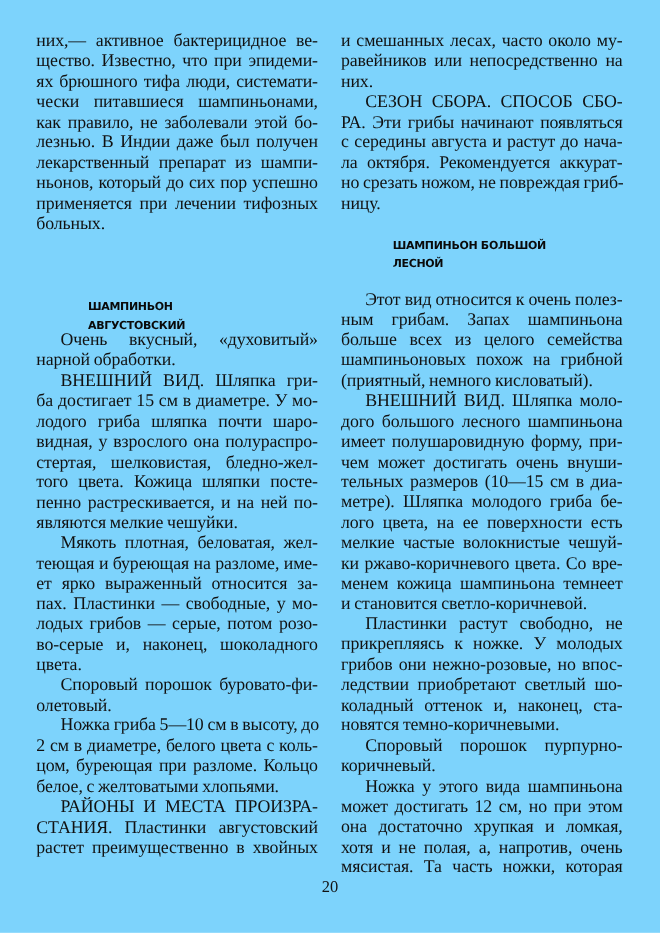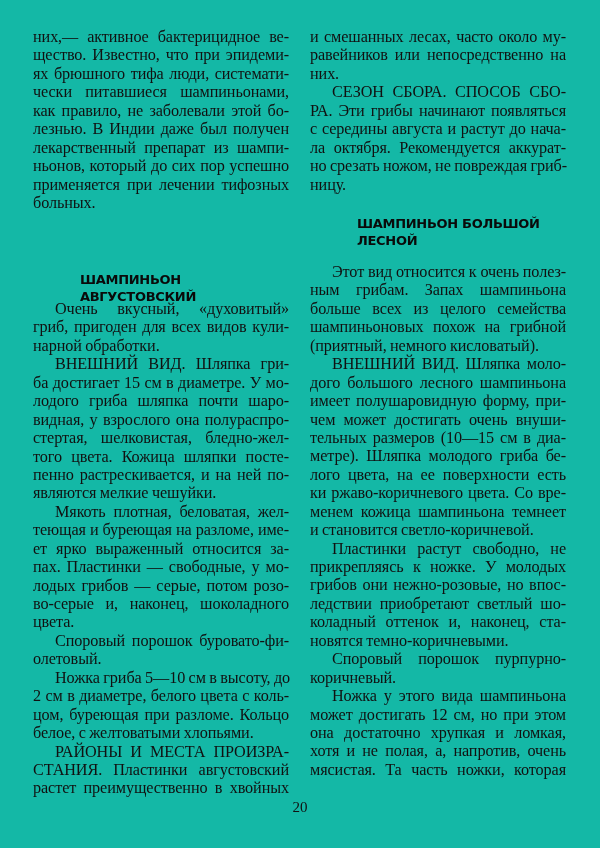--- a/index.html
+++ b/index.html
@@ -12,21 +12,21 @@
     height: 848px;
     position: relative;
     overflow: hidden;
     color: #111111;
     font-family: "Liberation Serif", "DejaVu Serif", serif;
   }
   .page {
     position: absolute;
     left: 0; top: 0;
     width: 600px; height: 848px;
-    background: #14b8a6;
+    background: #7dd3fc;
   }
   .column {
     position: absolute;
     width: 256px;
   }
   .col-left { left: 33px; }
   .col-right { left: 310px; }
   .block {
     position: absolute;
     left: 0;
@@ -46,21 +46,21 @@
   .line.last {
     text-align-last: left;
   }
   .line.indent {
     padding-left: 22px;
   }
   .heading {
     position: absolute;
     font-family: "DejaVu Sans", "Liberation Sans", sans-serif;
     font-weight: bold;
-    font-size: 13px;
+    font-size: 10px;
     line-height: 17px;
     letter-spacing: -0.3px;
     color: #0a0a0a;
   }
   .heading span { display: block; }
   .page-number {
     position: absolute;
     left: 290px;
     top: 799px;
     width: 20px;
@@ -91,21 +91,20 @@
     </div>
 
     <div class="heading" style="left:47px; top:251px;margin-top:20px;">
       <span>ШАМПИНЬОН</span>
       <span>АВГУСТОВСКИЙ</span>
     </div>
 
     <div class="block" style="top:300px;">
 
       <span class="line indent">Очень вкусный, «духовитый»</span>
-      <span class="line">гриб, пригоден для всех видов кули-</span>
       <span class="line last">нарной обработки.</span>
 
       <span class="line indent">ВНЕШНИЙ ВИД. Шляпка гри-</span>
       <span class="line">ба достигает 15 см в диаметре. У мо-</span>
       <span class="line">лодого гриба шляпка почти шаро-</span>
       <span class="line">видная, у взрослого она полураспро-</span>
       <span class="line">стертая, шелковистая, бледно-жел-</span>
       <span class="line">того цвета. Кожица шляпки посте-</span>
       <span class="line">пенно растрескивается, и на ней по-</span>
       <span class="line last">являются мелкие чешуйки.</span>
@@ -159,20 +158,21 @@
       <span class="line">шампиньоновых похож на грибной</span>
       <span class="line last">(приятный, немного кисловатый).</span>
 
       <span class="line indent">ВНЕШНИЙ ВИД. Шляпка моло-</span>
       <span class="line">дого большого лесного шампиньона</span>
       <span class="line">имеет полушаровидную форму, при-</span>
       <span class="line">чем может достигать очень внуши-</span>
       <span class="line">тельных размеров (10—15 см в диа-</span>
       <span class="line">метре). Шляпка молодого гриба бе-</span>
       <span class="line">лого цвета, на ее поверхности есть</span>
+      <span class="line">мелкие частые волокнистые чешуй-</span>
       <span class="line">ки ржаво-коричневого цвета. Со вре-</span>
       <span class="line">менем кожица шампиньона темнеет</span>
       <span class="line last">и становится светло-коричневой.</span>
 
       <span class="line indent">Пластинки растут свободно, не</span>
       <span class="line">прикрепляясь к ножке. У молодых</span>
       <span class="line">грибов они нежно-розовые, но впос-</span>
       <span class="line">ледствии приобретают светлый шо-</span>
       <span class="line">коладный оттенок и, наконец, ста-</span>
       <span class="line last">новятся темно-коричневыми.</span>

